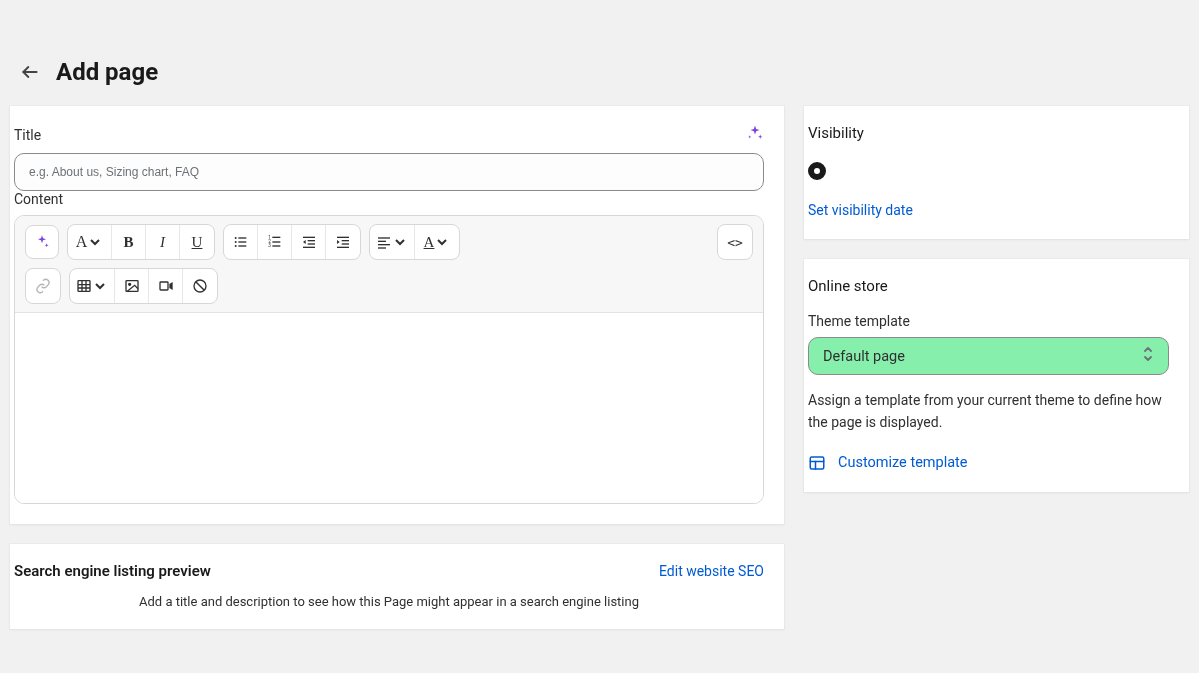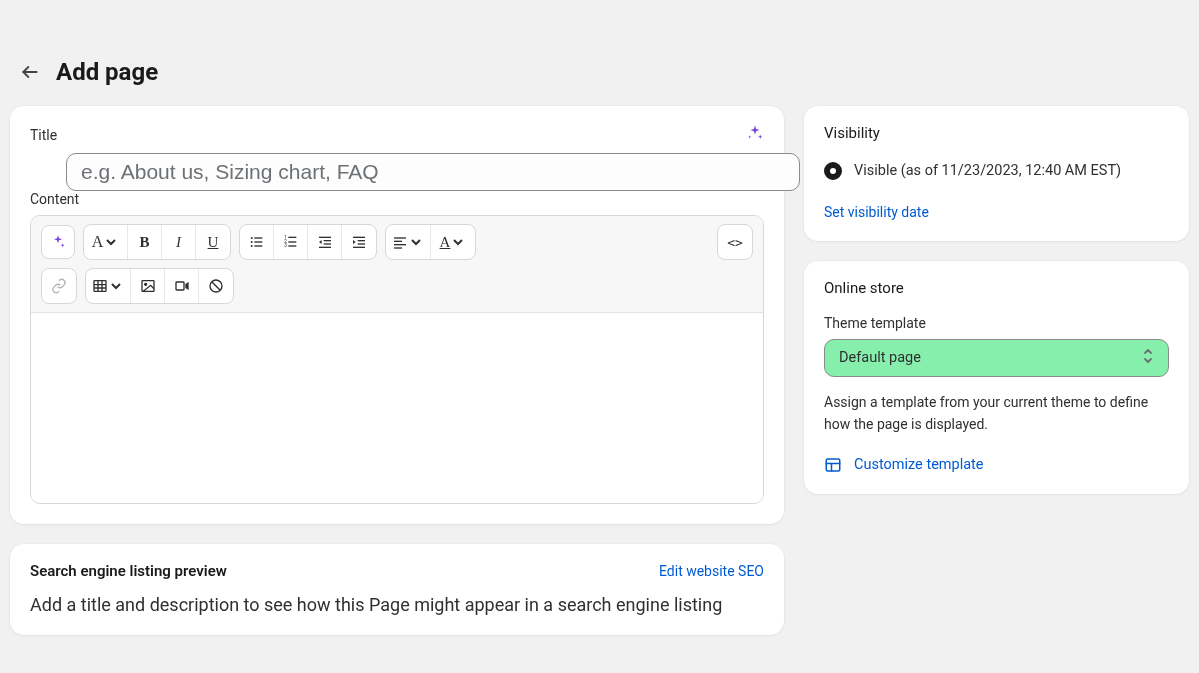--- a/index.html
+++ b/index.html
@@ -48,46 +48,45 @@
       gap: 20px;
     }
     .side-col {
       width: 385px;
       display: flex;
       flex-direction: column;
       gap: 20px;
     }
     .card {
       background: #fff;
-      border-radius: 14px;
+      border-radius: 0;
       box-shadow: 0 1px 3px rgba(0,0,0,0.05), 0 0 0 1px rgba(0,0,0,0.02);
-      padding: 18px 20px 20px 20px;
+      padding: 18px 20px 20px 4px;
     }
     .field-label {
       font-size: 14px;
       color: #303030;
       margin-bottom: 8px;
       display: flex;
       justify-content: space-between;
       align-items: center;
     }
     .field-label .sparkle-btn {
       cursor: pointer;
       color: #7b42e0;
     }
     .text-input {
       width: 100%;
       height: 38px;
       border: 1px solid #8a8a8a;
       border-radius: 10px;
       padding: 0 14px;
-      font-size: 21px;
+      font-size: 12px;
       color: #303030;
       background: #fdfdfd;
-      margin-left: 36px;
     }
     .text-input::placeholder {
       color: #6d7175;
     }
     .content-wrapper {
     }
     .editor {
       border: 1px solid #d7d7d7;
       border-radius: 10px;
       overflow: hidden;
@@ -157,22 +156,23 @@
       font-size: 15px;
       font-weight: 600;
       color: #1a1a1a;
     }
     .link-text {
       color: #005bd3;
       cursor: pointer;
       font-size: 14px;
     }
     .seo-desc {
-      font-size: 18px;
-      color: #303030;
+      font-size: 13px;
+      color: #303030;
+      text-align: center;
     }
     .side-title {
       font-size: 15px;
       font-weight: 400;
       color: #1a1a1a;
       margin-bottom: 18px;
     }
     .radio-group {
       display: flex;
       flex-direction: column;
@@ -448,21 +448,20 @@
 
   </div>
 
   <div class="side-col">
 
     <div class="card">
       <div class="side-title">Visibility</div>
       <div class="radio-group">
         <div class="radio-item">
           <div class="radio-circle selected"></div>
-          <div class="radio-label">Visible (as of 11/23/2023, 12:40 AM EST)</div>
         </div>
       </div>
       <div class="visibility-link">
         <span class="link-text">Set visibility date</span>
       </div>
     </div>
 
     <div class="card">
       <div class="side-title">Online store</div>
       <div class="theme-label">Theme template</div>

